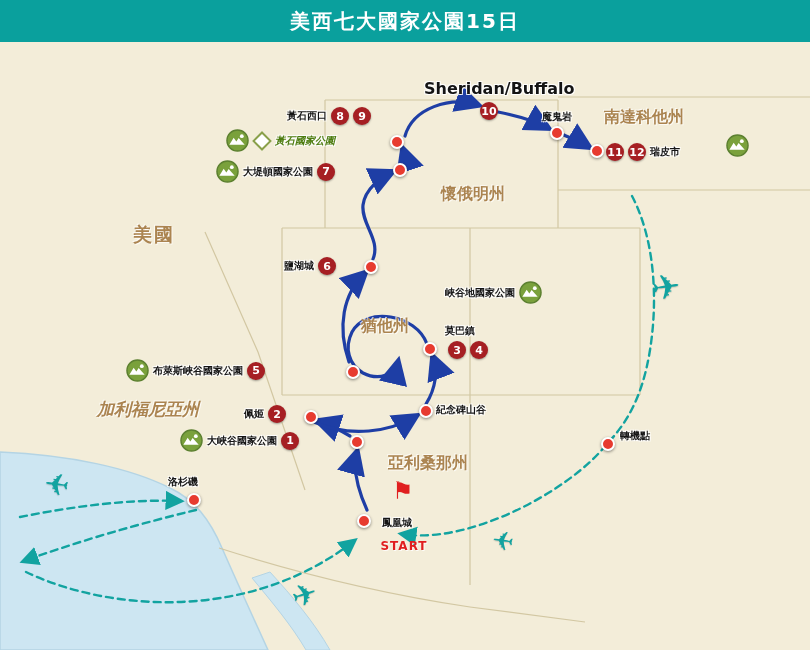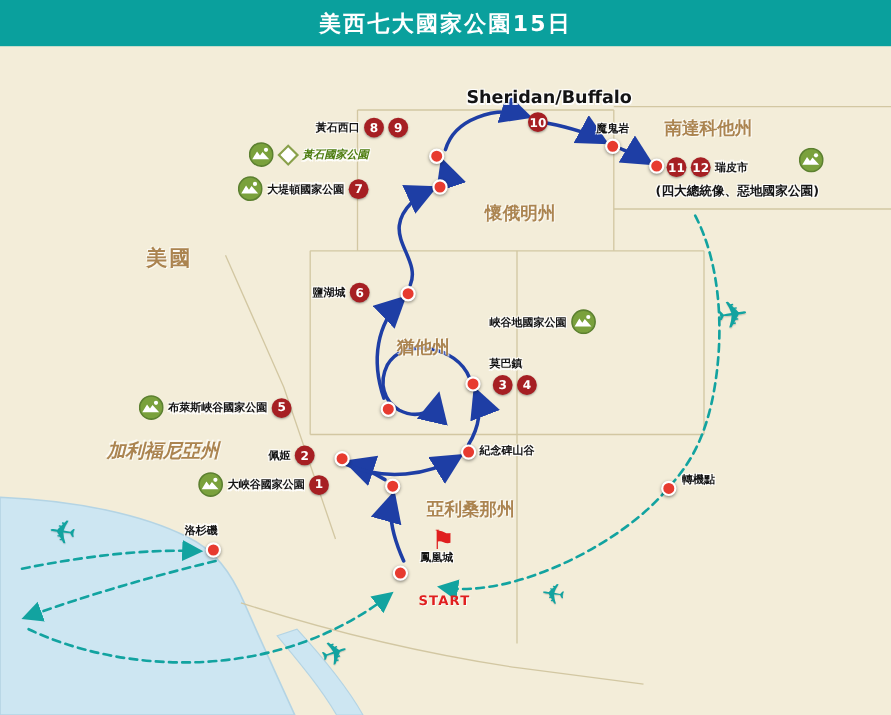--- a/index.html
+++ b/index.html
@@ -119,21 +119,21 @@
   </g>
 </svg>
 
 <div class="hdr">
   <span class="title">美西七大國家公園15日</span>
 </div>
 
 <div class="abs region big" style="left:133px;top:222px;">美國</div>
 <div class="abs region" style="left:441px;top:184px;text-align:right;">懷俄明州</div>
 <div class="abs region" style="left:604px;top:107px;">南達科他州</div>
-<div class="abs region" style="left:361px;top:306px;">猶他州</div>
+<div class="abs region" style="left:361px;top:316px;">猶他州</div>
 <div class="abs region" style="left:97px;top:398px;font-size:17px;font-style:italic;">加利福尼亞州</div>
 <div class="abs region" style="left:388px;top:453px;">亞利桑那州</div>
 
 <div class="abs place eng" style="left:424px;top:79px;">Sheridan/Buffalo</div>
 <div class="num abs" style="left:480px;top:102px;">10</div>
 
 <div class="row" style="left:287px;top:107px;">
   <span class="place">黃石西口</span>
   <span class="num">8</span>
   <span class="num">9</span>
@@ -159,21 +159,20 @@
   <span class="num">7</span>
 </div>
 <div class="dot" style="left:393px;top:163px;"></div>
 
 <div class="dot" style="left:590px;top:144px;"></div>
 <div class="row" style="left:606px;top:143px;">
   <span class="num">11</span>
   <span class="num">12</span>
   <span class="place">瑞皮市</span>
 </div>
-<div class="abs place note" style="left:596px;top:166px;">(四大總統像、惡地國家公園)</div>
 <svg class="badge abs" style="left:726px;top:134px;">
       <use href="#park-sym"></use>
     </svg>
 
 <div class="row" style="left:284px;top:257px;">
   <span class="place">鹽湖城</span>
   <span class="num">6</span>
 </div>
 <div class="dot" style="left:364px;top:260px;"></div>
 
@@ -218,21 +217,21 @@
 <div class="dot" style="left:350px;top:435px;"></div>
 
 <div class="dot" style="left:601px;top:437px;"></div>
 <div class="abs place" style="left:620px;top:429px;text-align:right;">轉機點</div>
 
 <div class="abs place" style="left:168px;top:475px;">洛杉磯</div>
 <div class="dot" style="left:187px;top:493px;"></div>
 
 <div class="flag" style="left:392px;top:479px;">⚑</div>
 <div class="start" style="left:380px;top:503px;">START</div>
-<div class="abs place" style="left:382px;top:500px;">鳳凰城</div>
+<div class="abs place" style="left:382px;top:516px;">鳳凰城</div>
 <div class="dot" style="left:357px;top:514px;"></div>
 
 <div class="plane" style="left:652px;top:270px;font-size:34px;transform:rotate(-8deg);">✈</div>
 <div class="plane" style="left:44px;top:470px;font-size:30px;transform:scaleX(-1) rotate(-8deg);">✈</div>
 <div class="plane" style="left:292px;top:580px;font-size:30px;transform:rotate(-18deg);">✈</div>
 <div class="plane" style="left:492px;top:528px;font-size:26px;transform:scaleX(-1) rotate(-8deg);">✈</div>
 
 </div>
 
 </body></html>

